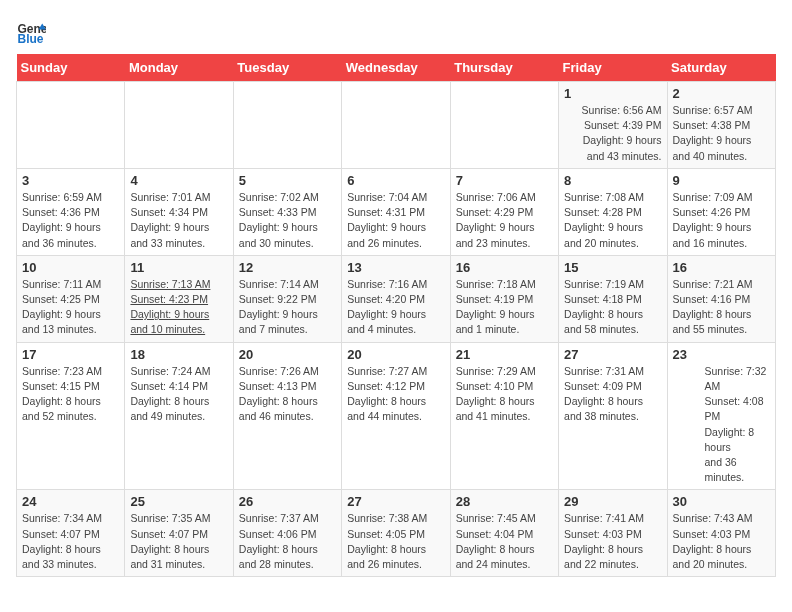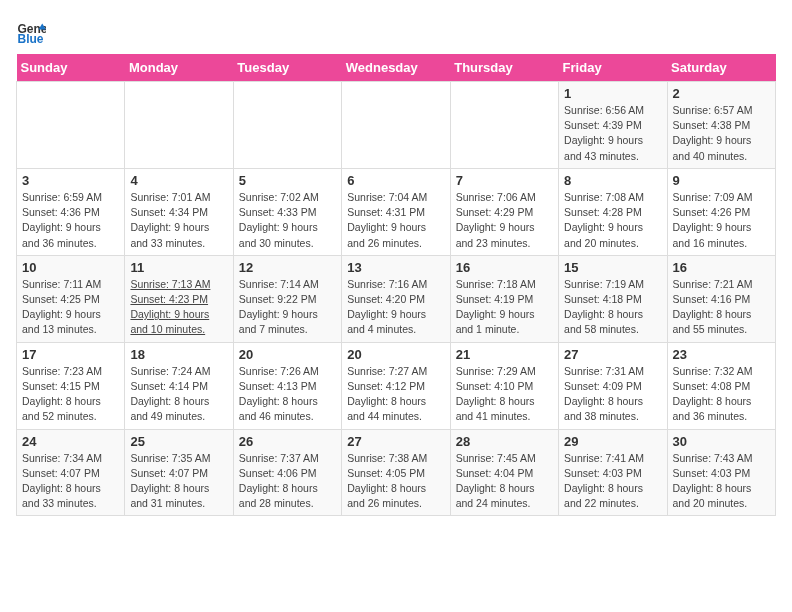--- a/index.html
+++ b/index.html
@@ -36,21 +36,21 @@
     .location {
       font-size: 15px;
       color: #555;
     }
     table {
       width: 100%;
       border-collapse: collapse;
       font-size: 11px;
     }
     thead th {
-      background-color: #ec4899;
+      background-color: #ef4444;
       color: #fff;
       padding: 6px 4px;
       text-align: left;
       font-size: 13px;
       font-weight: bold;
     }
     tbody td {
       border: 1px solid #ddd;
       vertical-align: top;
       padding: 4px 5px;
@@ -112,21 +112,21 @@
   </thead>
   <tbody id="calendar-body">
   <tr>
         <td class="empty-cell"></td>
         <td class="empty-cell"></td>
         <td class="empty-cell"></td>
         <td class="empty-cell"></td>
         <td class="empty-cell"></td>
         <td>
           <span class="day-number">1</span>
-          <div class="day-info" style="white-space: pre-line;">Sunrise: 6:56 AM
+          <div class="day-info" style="white-space: pre-line; text-align: right;">Sunrise: 6:56 AM
 Sunset: 4:39 PM
 Daylight: 9 hours
 and 43 minutes.</div>
         </td>
         <td>
           <span class="day-number">2</span>
           <div class="day-info" style="white-space: pre-line;">Sunrise: 6:57 AM
 Sunset: 4:38 PM
 Daylight: 9 hours
 and 40 minutes.</div>
@@ -272,21 +272,21 @@
         </td>
         <td>
           <span class="day-number">27</span>
           <div class="day-info" style="white-space: pre-line;">Sunrise: 7:31 AM
 Sunset: 4:09 PM
 Daylight: 8 hours
 and 38 minutes.</div>
         </td>
         <td>
           <span class="day-number">23</span>
-          <div class="day-info" style="white-space: pre-line;">Sunrise: 7:32 AM
+          <div class="day-info" style="white-space: pre-line; margin-left: 32px;">Sunrise: 7:32 AM
 Sunset: 4:08 PM
 Daylight: 8 hours
 and 36 minutes.</div>
         </td>
       </tr>
       <tr>
         <td>
           <span class="day-number">24</span>
           <div class="day-info" style="white-space: pre-line;">Sunrise: 7:34 AM
 Sunset: 4:07 PM

